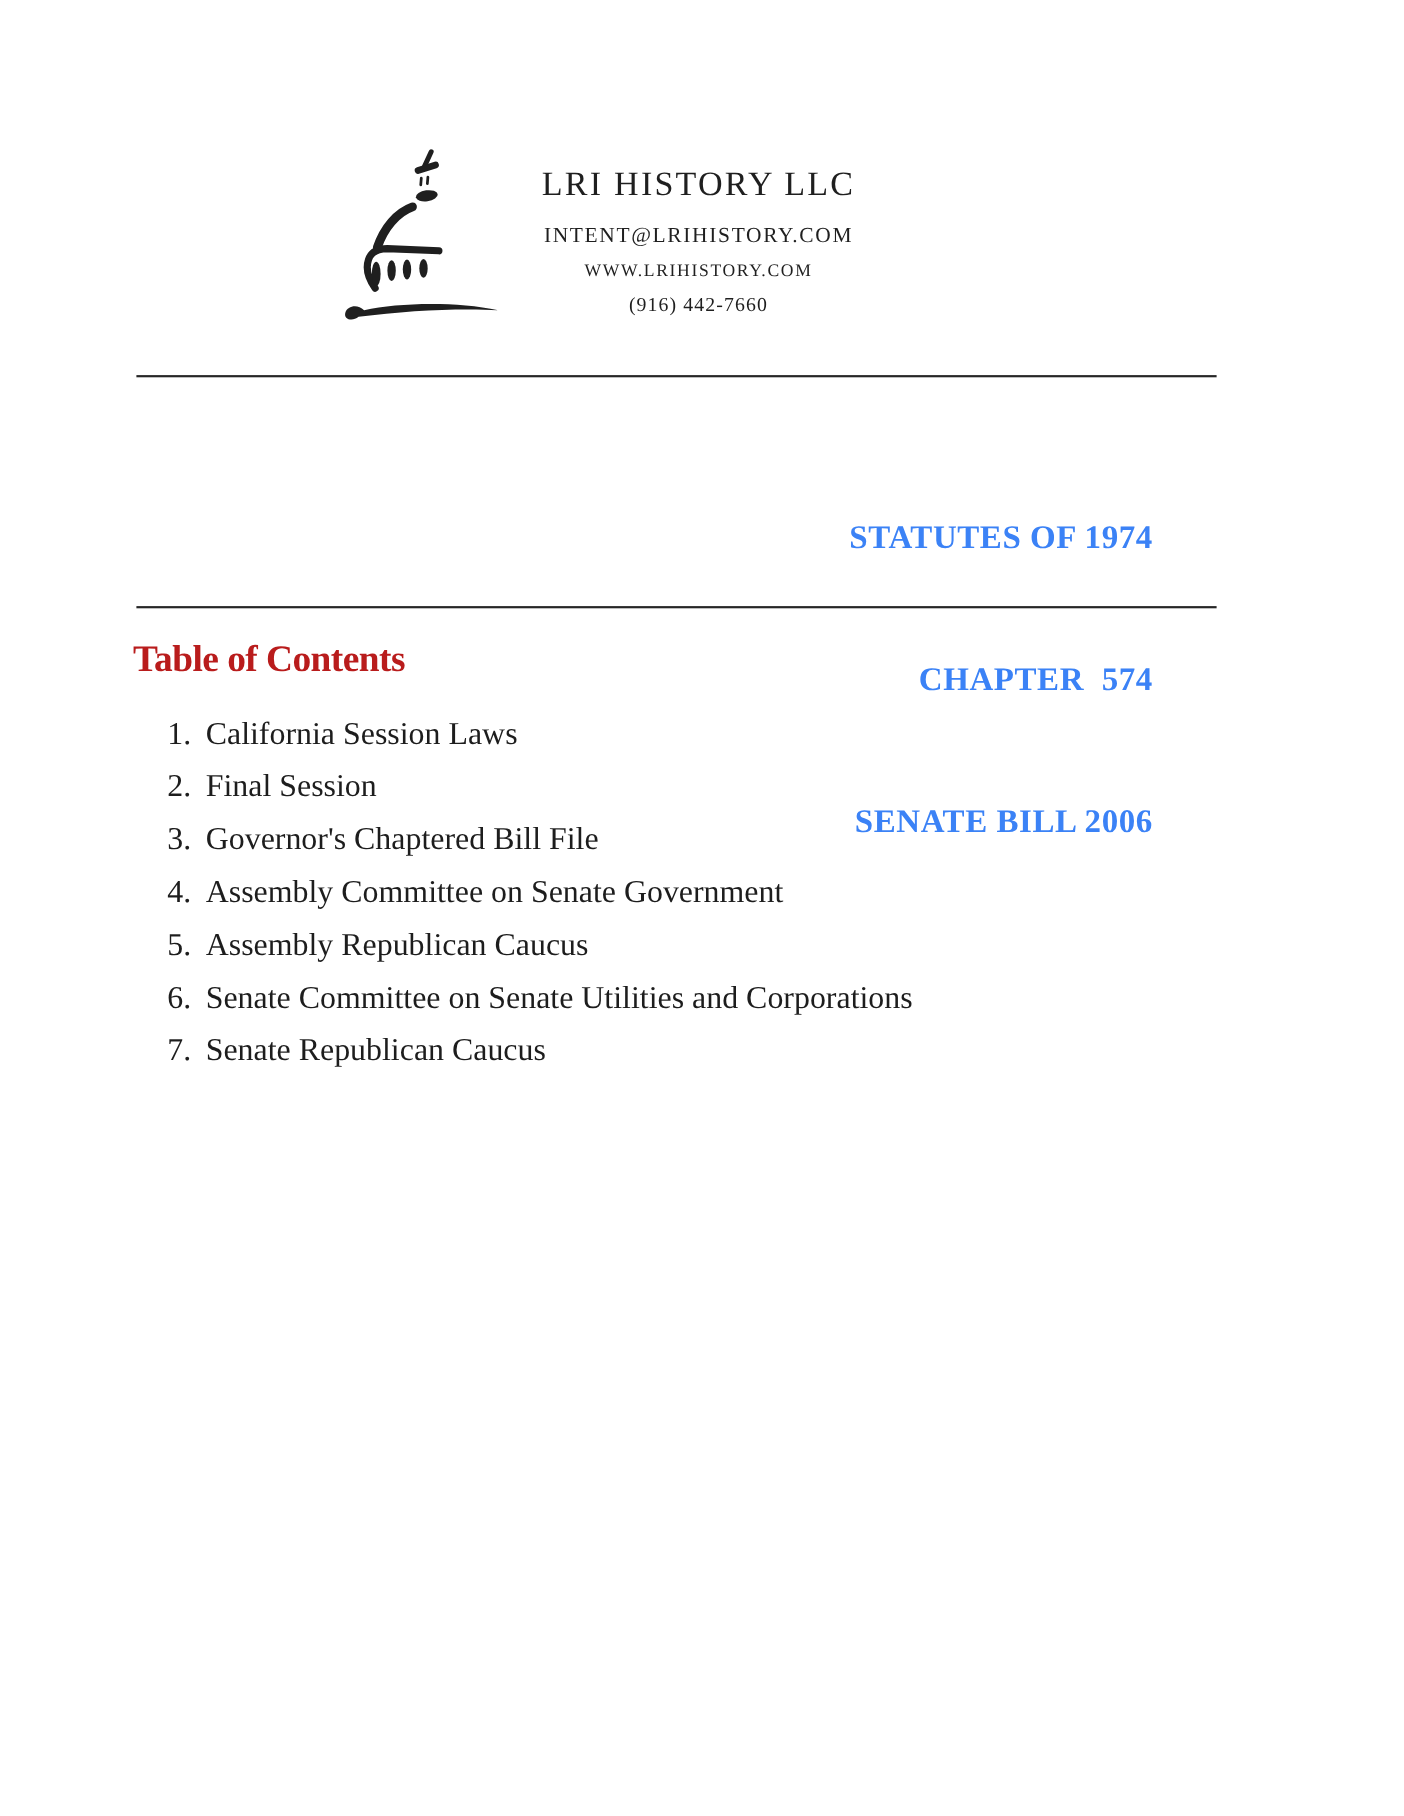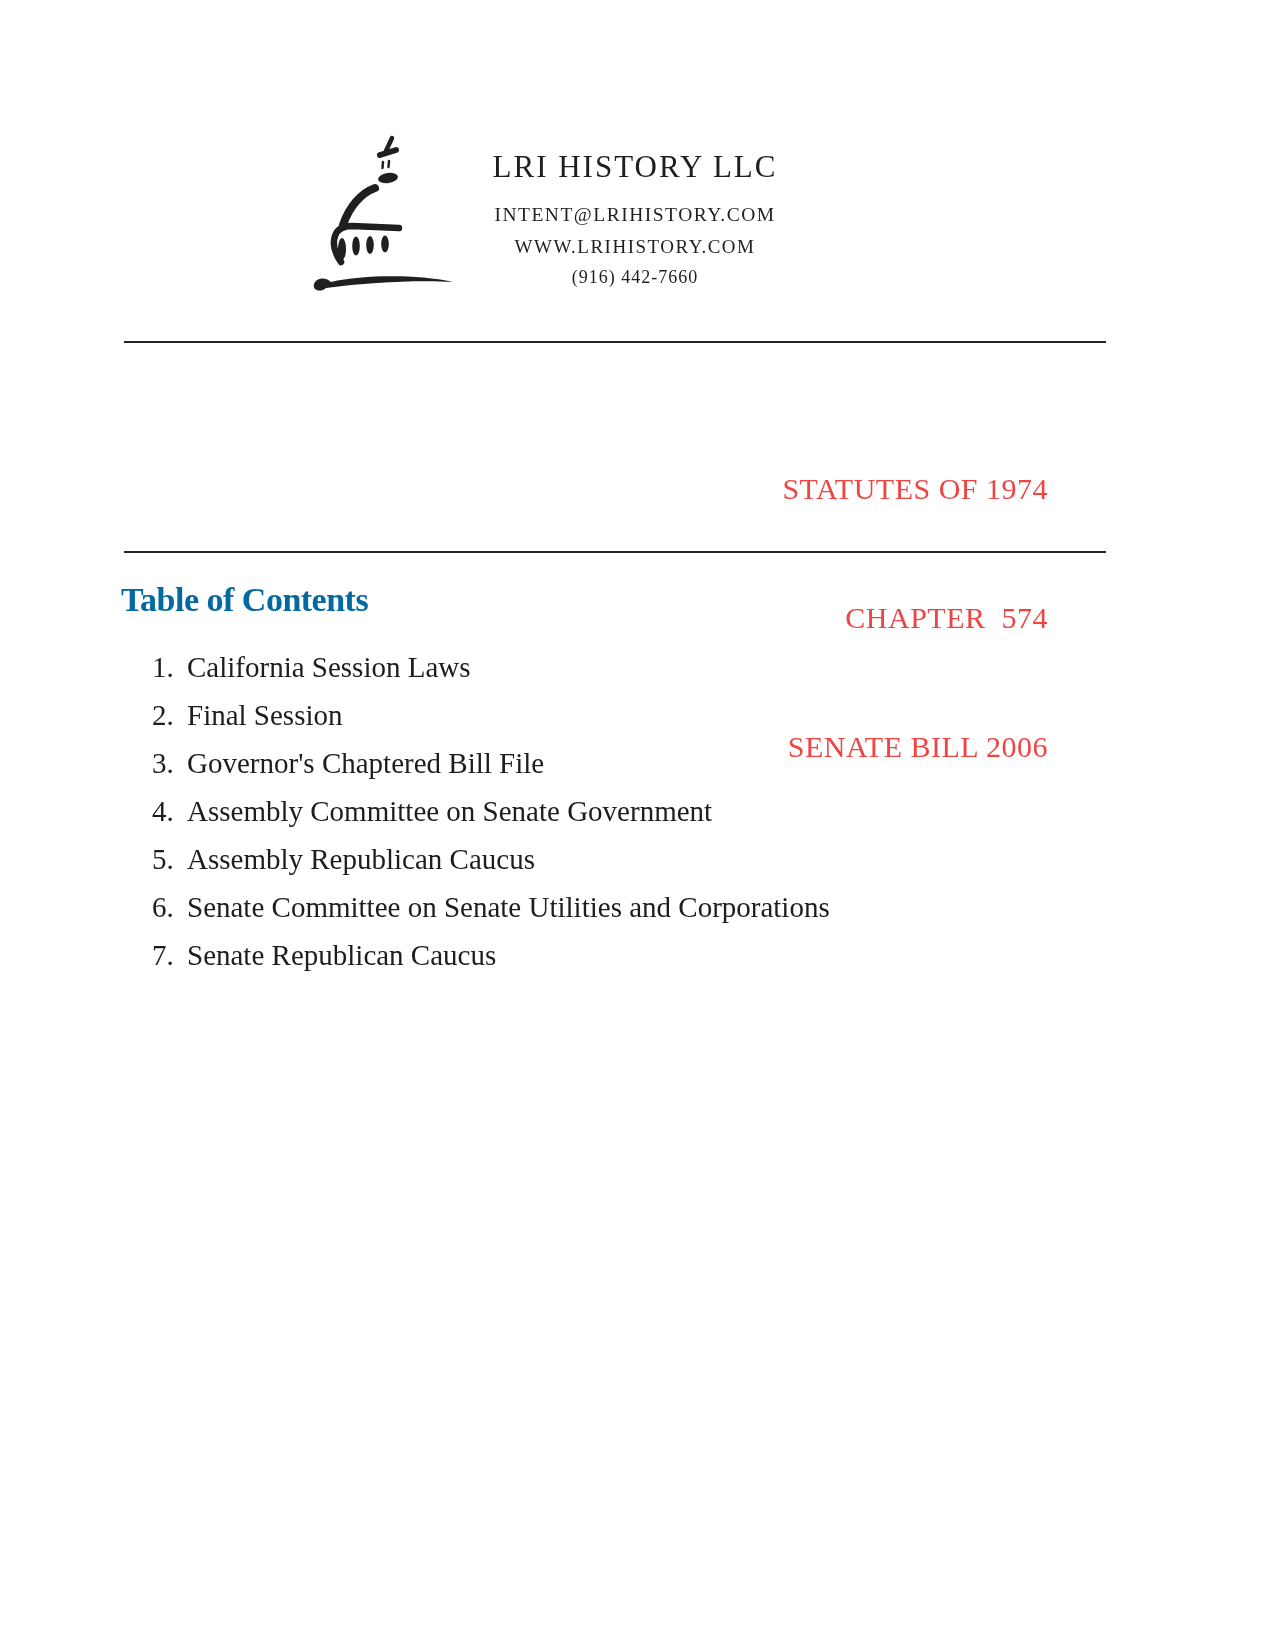--- a/index.html
+++ b/index.html
@@ -10,37 +10,37 @@
     margin:0 auto;
     font-family:"Liberation Serif", serif;
     color:#1d1d1d;
     overflow:hidden;
   }
   
   .logo{position:absolute;left:295px;top:133px;width:170px;height:160px;}
   .hdr-line{position:absolute;left:430px;width:410px;text-align:center;color:#1f1f1f;}
   .company{top:150px;font-size:31px;letter-spacing:2px;line-height:34px;}
   .email{top:202px;font-size:19.5px;letter-spacing:1.5px;line-height:26px;}
-  .website{top:234px;font-size:19px;letter-spacing:1.5px;line-height:26px;}
+  .website{top:234px;font-size:16px;letter-spacing:1.5px;line-height:26px;}
   .phone{top:264px;font-size:18px;letter-spacing:1px;line-height:26px;}
   
   .rule{position:absolute;left:124px;width:982px;height:2px;background:#262626;}
   .rule-1{top:341px;}
   .rule-2{top:551px;}
   
   .reference{
     position:absolute;right:228px;top:381px;
-    text-align:right;font-weight:normal;color:#ef4444;
+    text-align:right;font-weight:bold;color:#3b82f6;
     font-size:30px;line-height:43px;letter-spacing:0.5px;
     white-space:pre;
   }
   
   .toc-title{
     position:absolute;left:121px;top:580px;
-    font-size:34px;font-weight:bold;color:#0369a1;
+    font-size:34px;font-weight:bold;color:#b91c1c;
     letter-spacing:-0.5px;line-height:40px;
   }
   .toc-list{position:absolute;left:152px;top:649px;width:820px;}
   .toc-item{
     display:flex;align-items:baseline;
     font-size:29px;line-height:37px;margin-bottom:11px;color:#1d1d1d;
   }
   .toc-num{width:35px;flex:0 0 35px;}
   .toc-text{flex:1;}
 </style>

